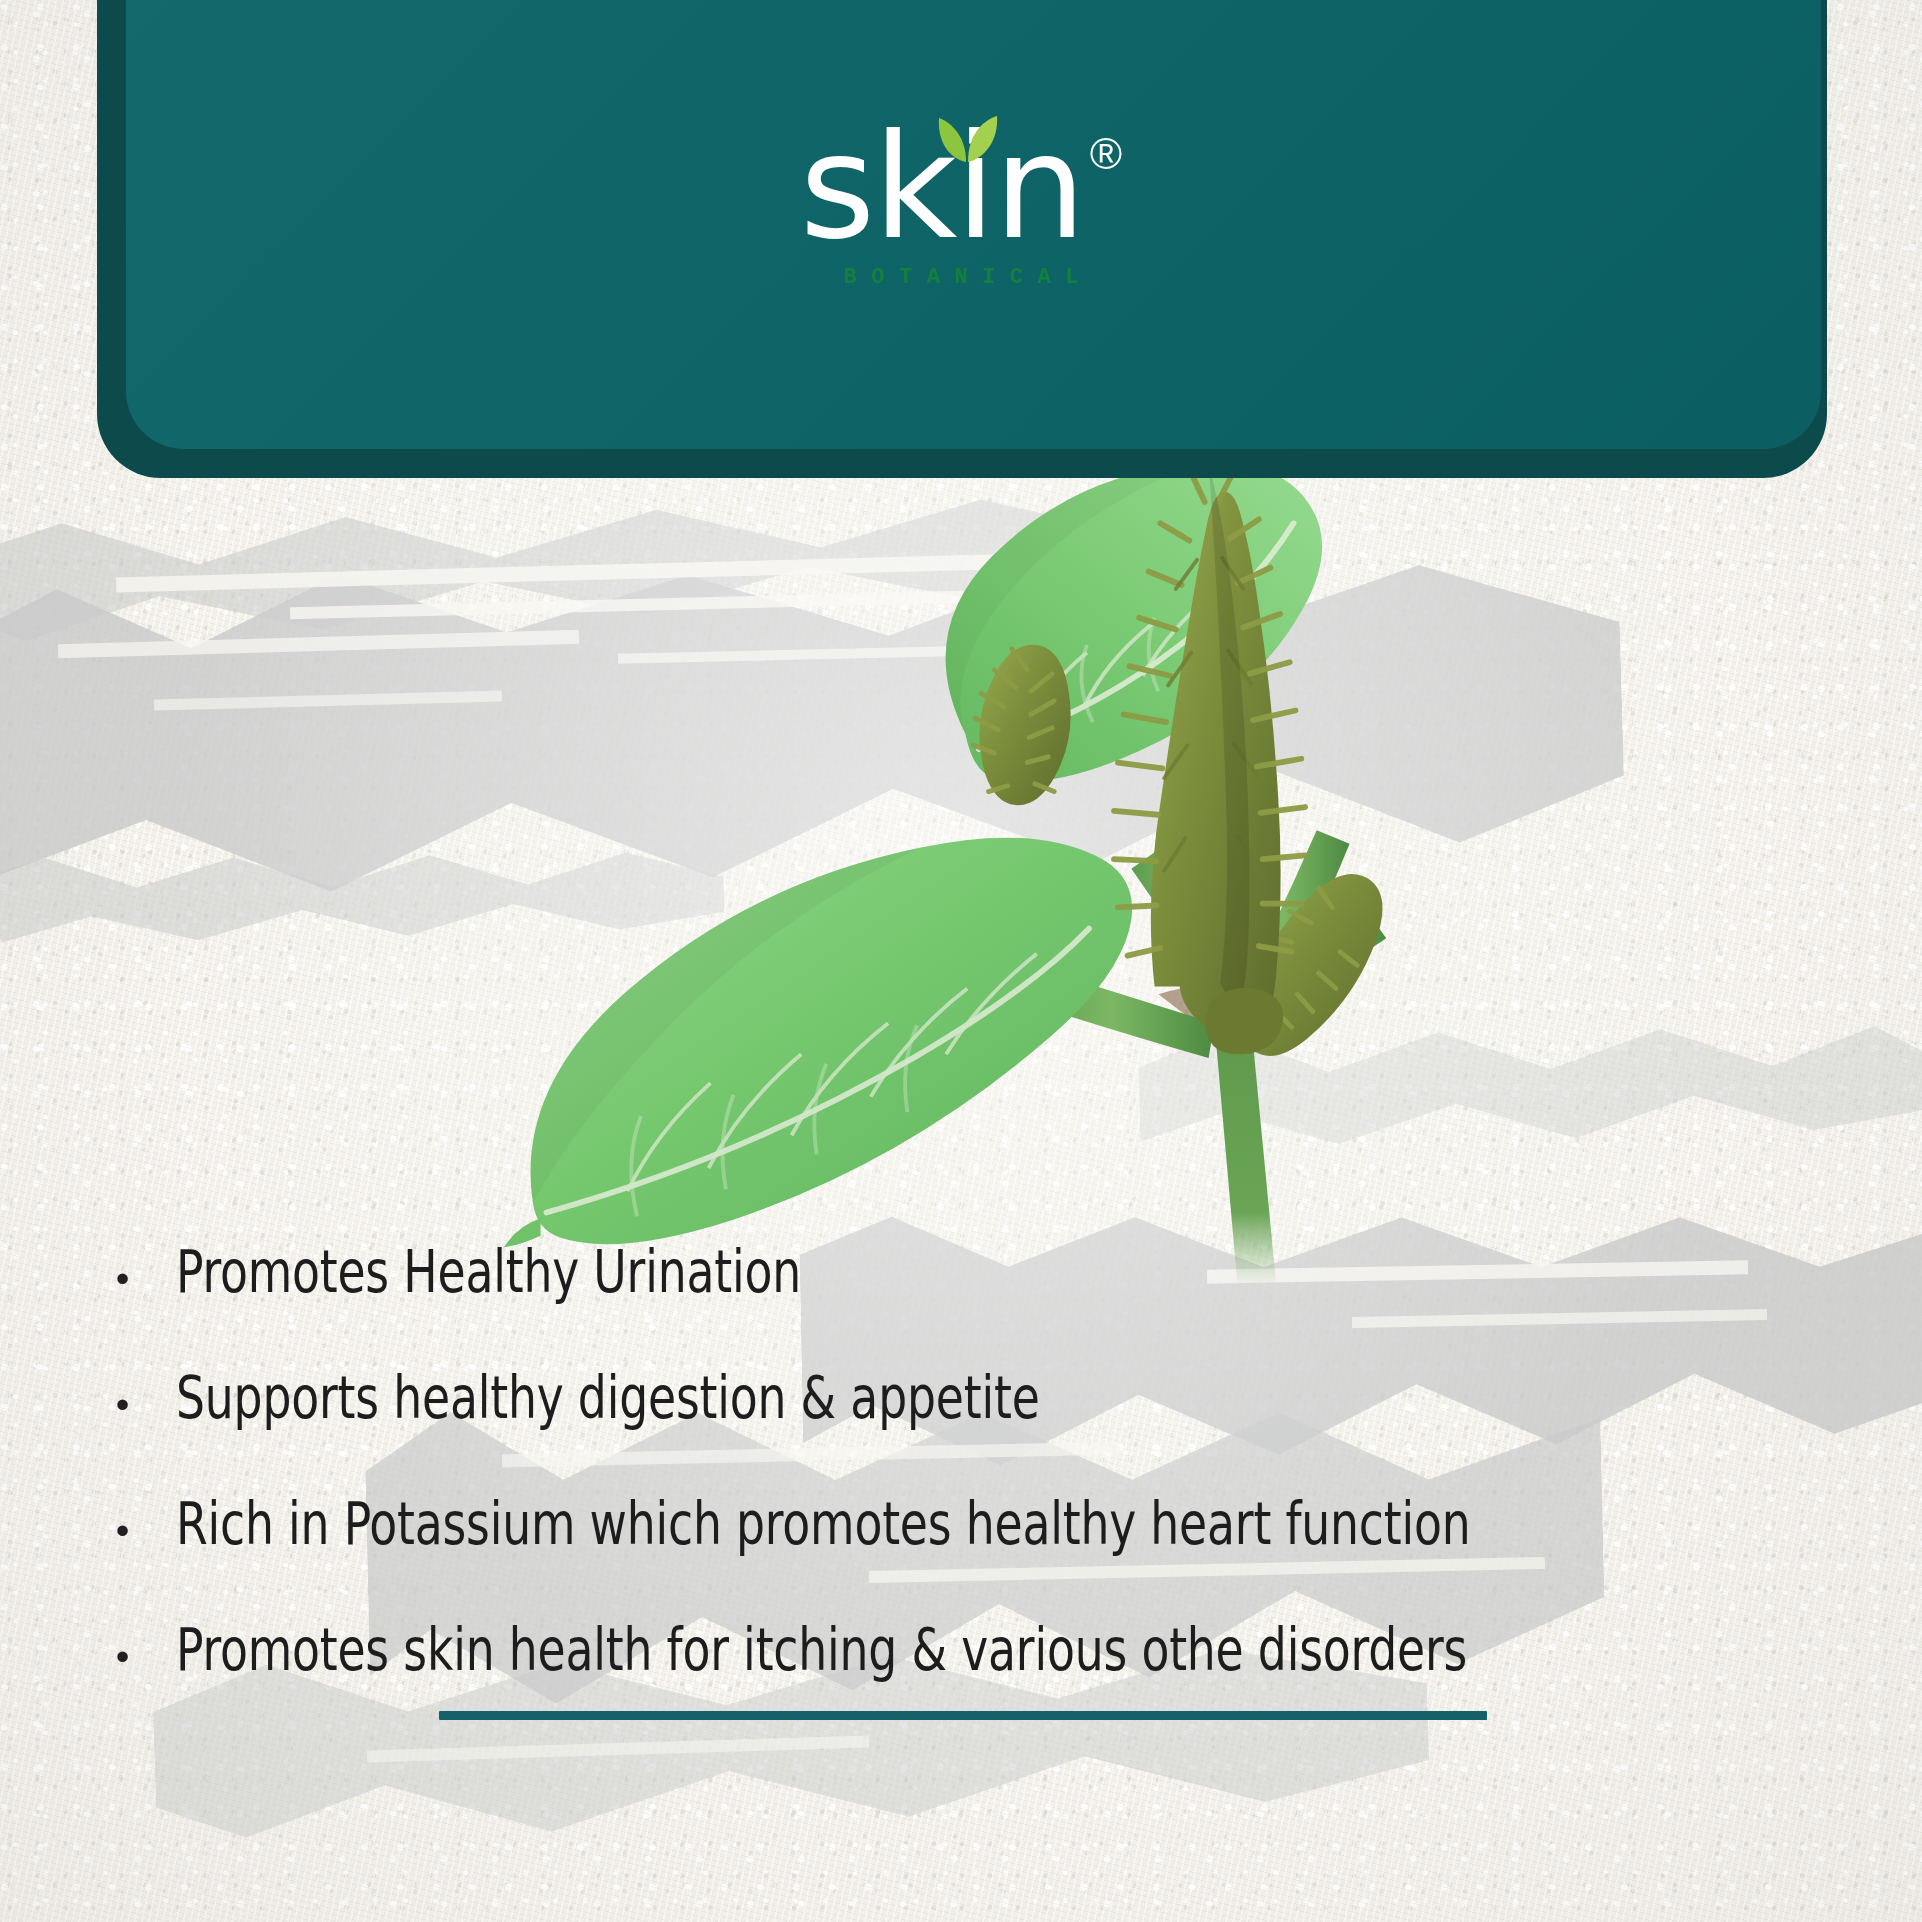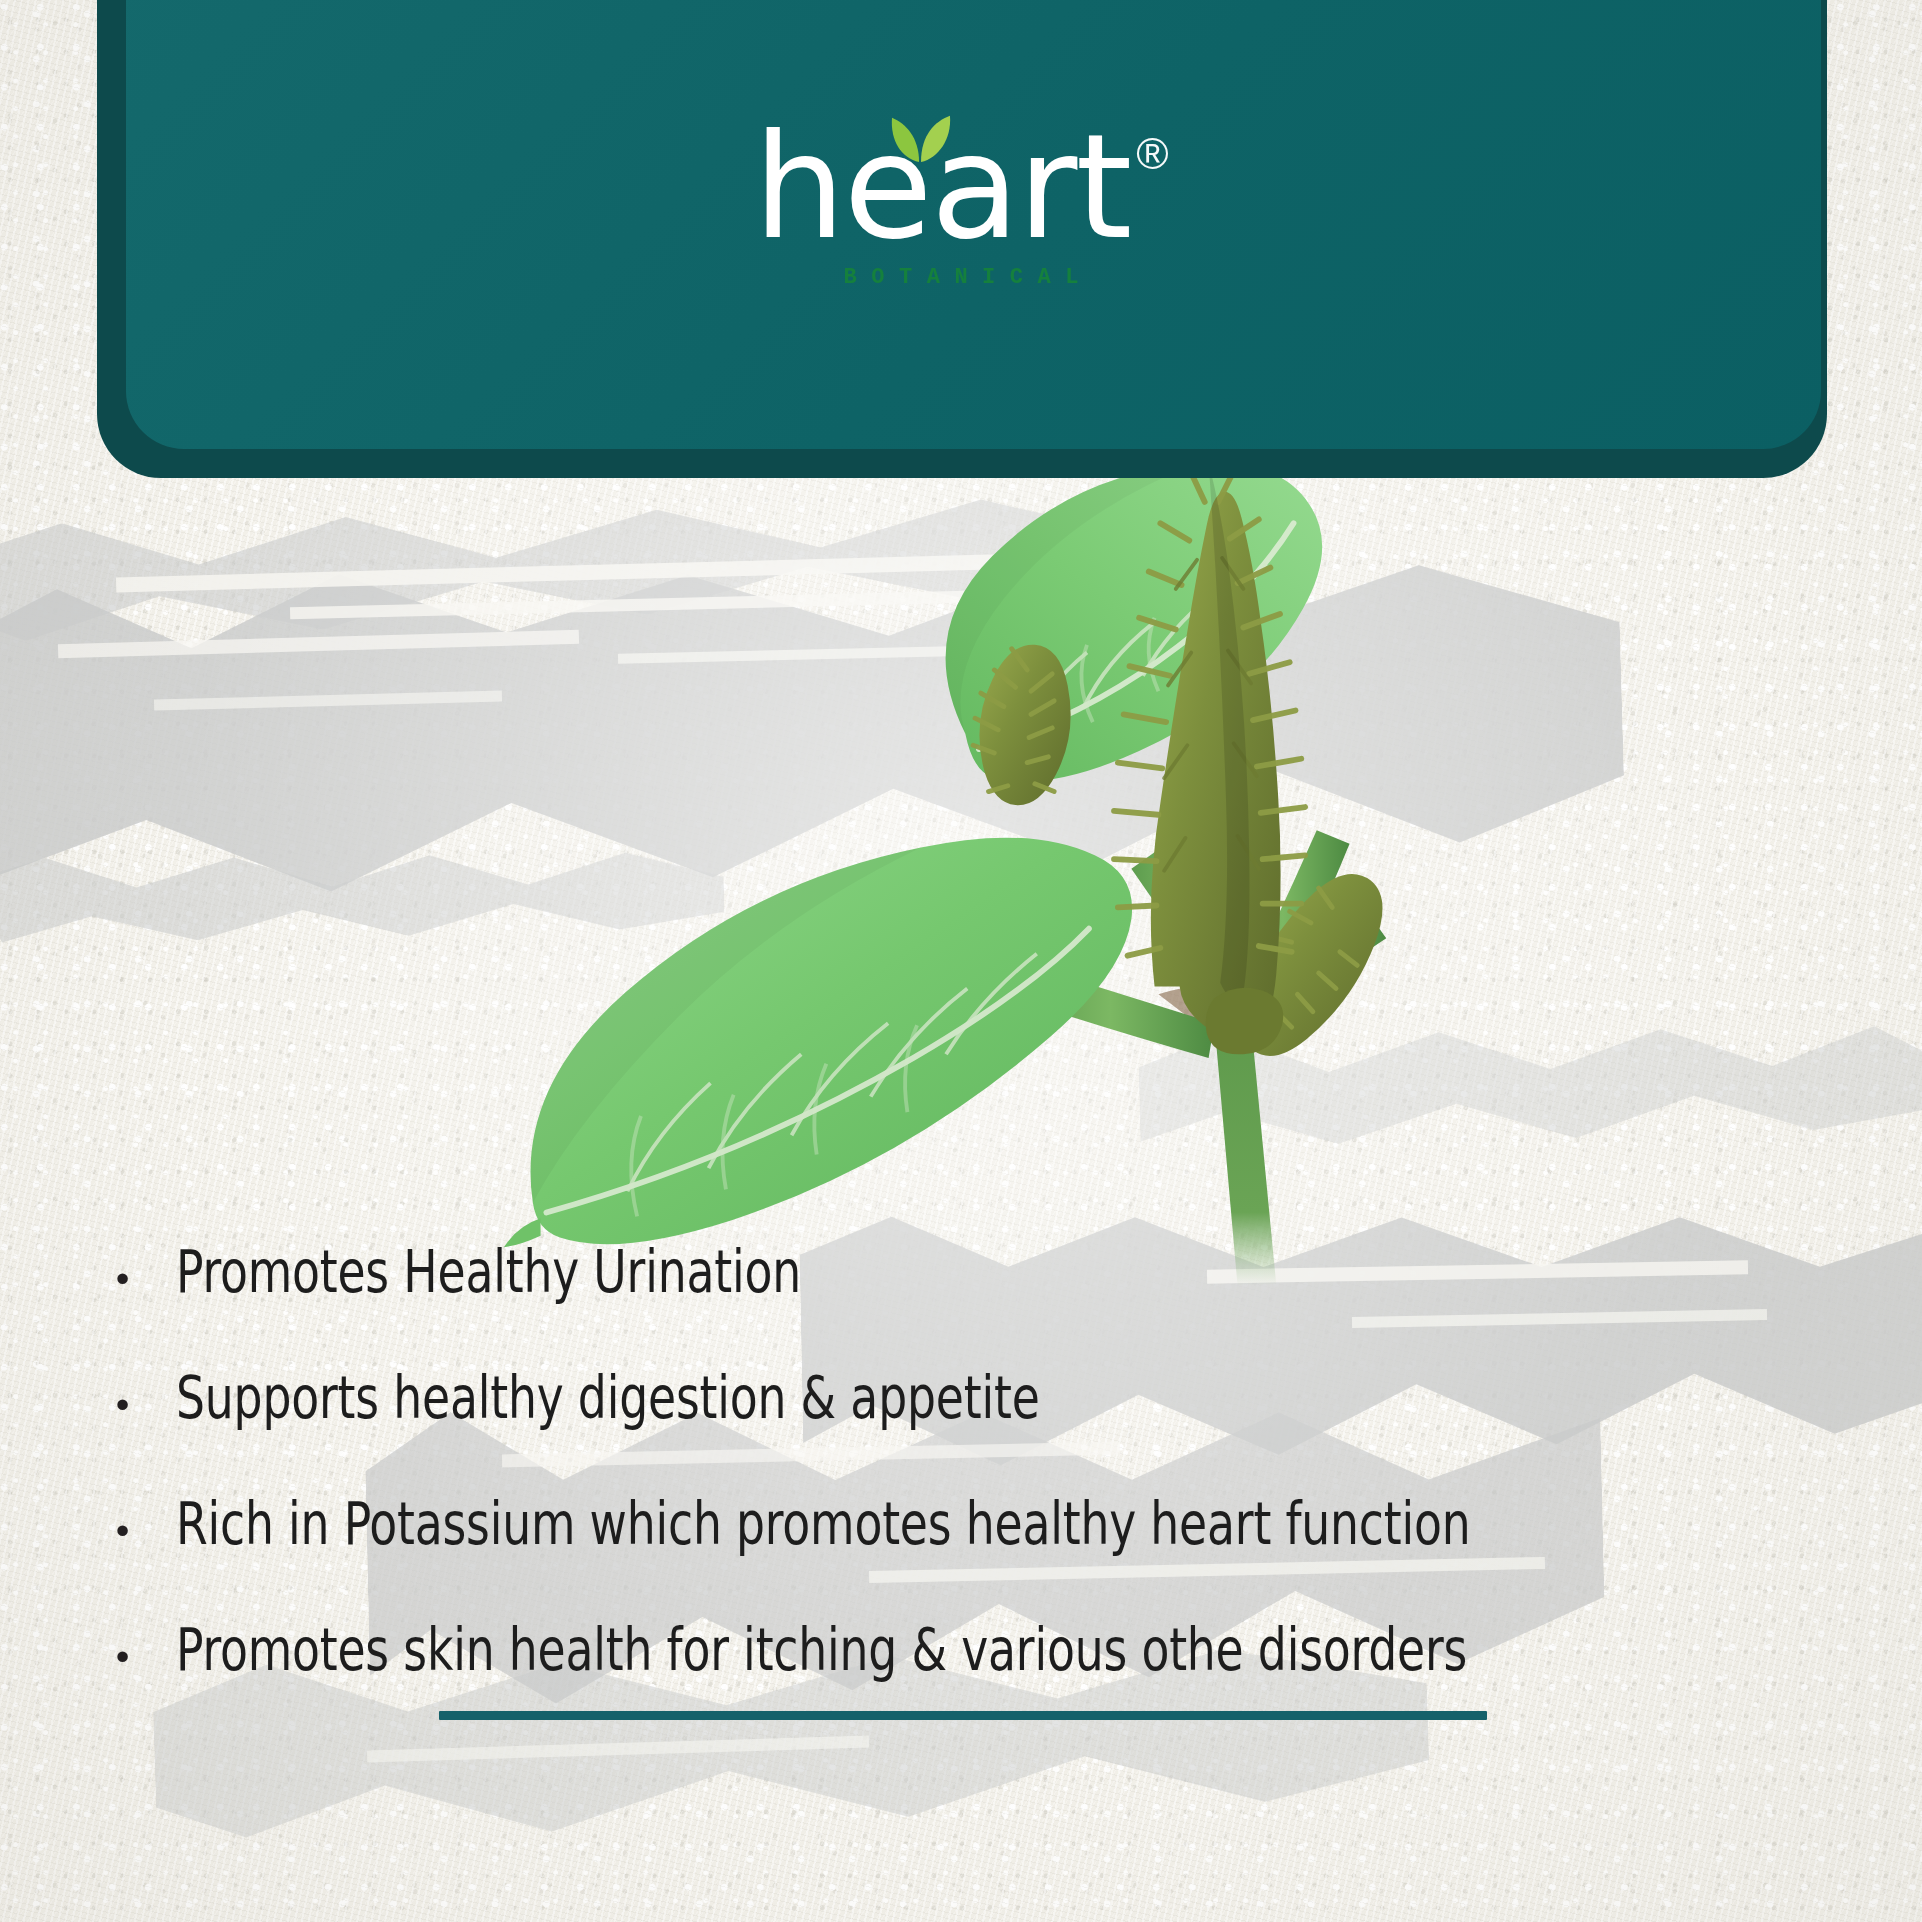--- a/index.html
+++ b/index.html
@@ -339,21 +339,21 @@
     </g>
 
     <path d="M1258 1034 q26 -18 54 -6 q22 10 16 34 q-8 28 -40 30 q-32 2 -38 -22 q-4 -22 8 -36 z" fill="#6b7a30"></path>
   </svg>
 
   <div class="card-shadow"></div>
   <div class="card"></div>
 
   <div class="logo">
     <div class="logo-row">
-      <span class="wordmark">heart</span>
+      <span class="wordmark">skin</span>
       <svg class="sprout" viewBox="0 0 64 58">
         <path d="M30 56 C30 30 16 16 2 10 C0 34 12 52 30 56 Z" fill="#8cc63f"></path>
         <path d="M32 56 C32 28 46 14 62 8 C64 32 50 52 32 56 Z" fill="#a3d04f"></path>
       </svg>
       <span class="reg">®</span>
     </div>
     <div class="botanical">BOTANICAL</div>
   </div>
 
   <div class="bullets">

